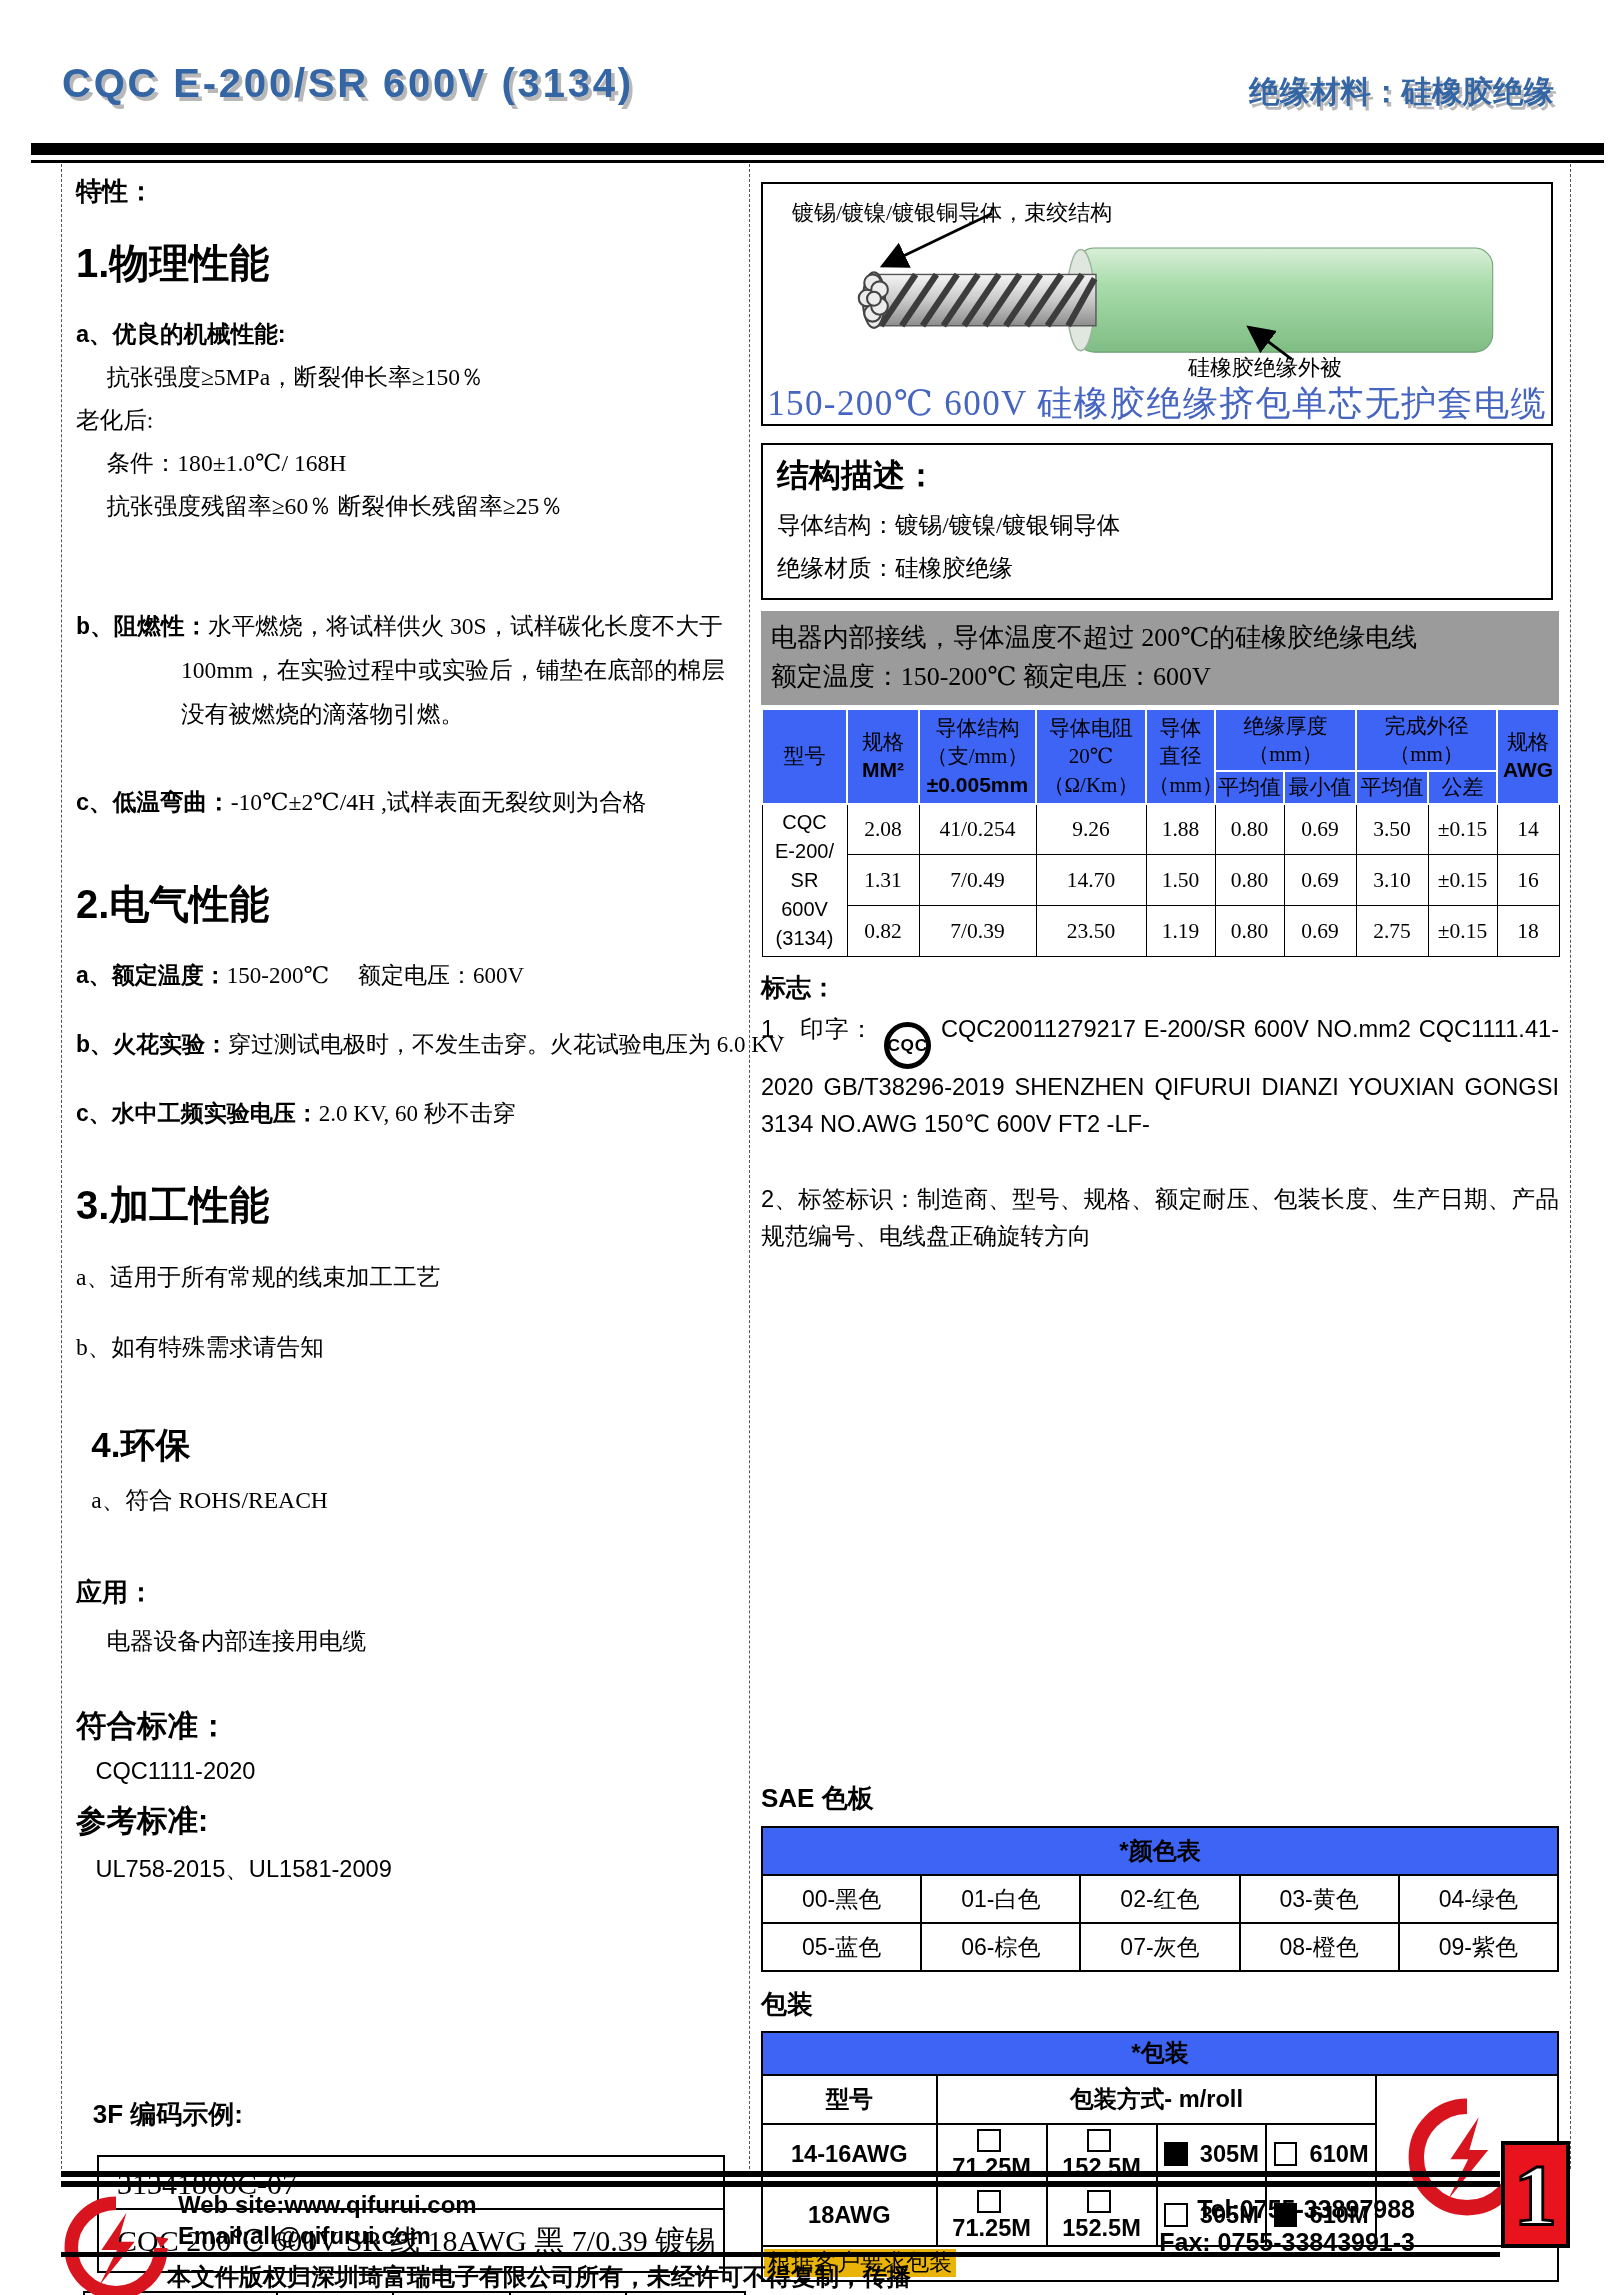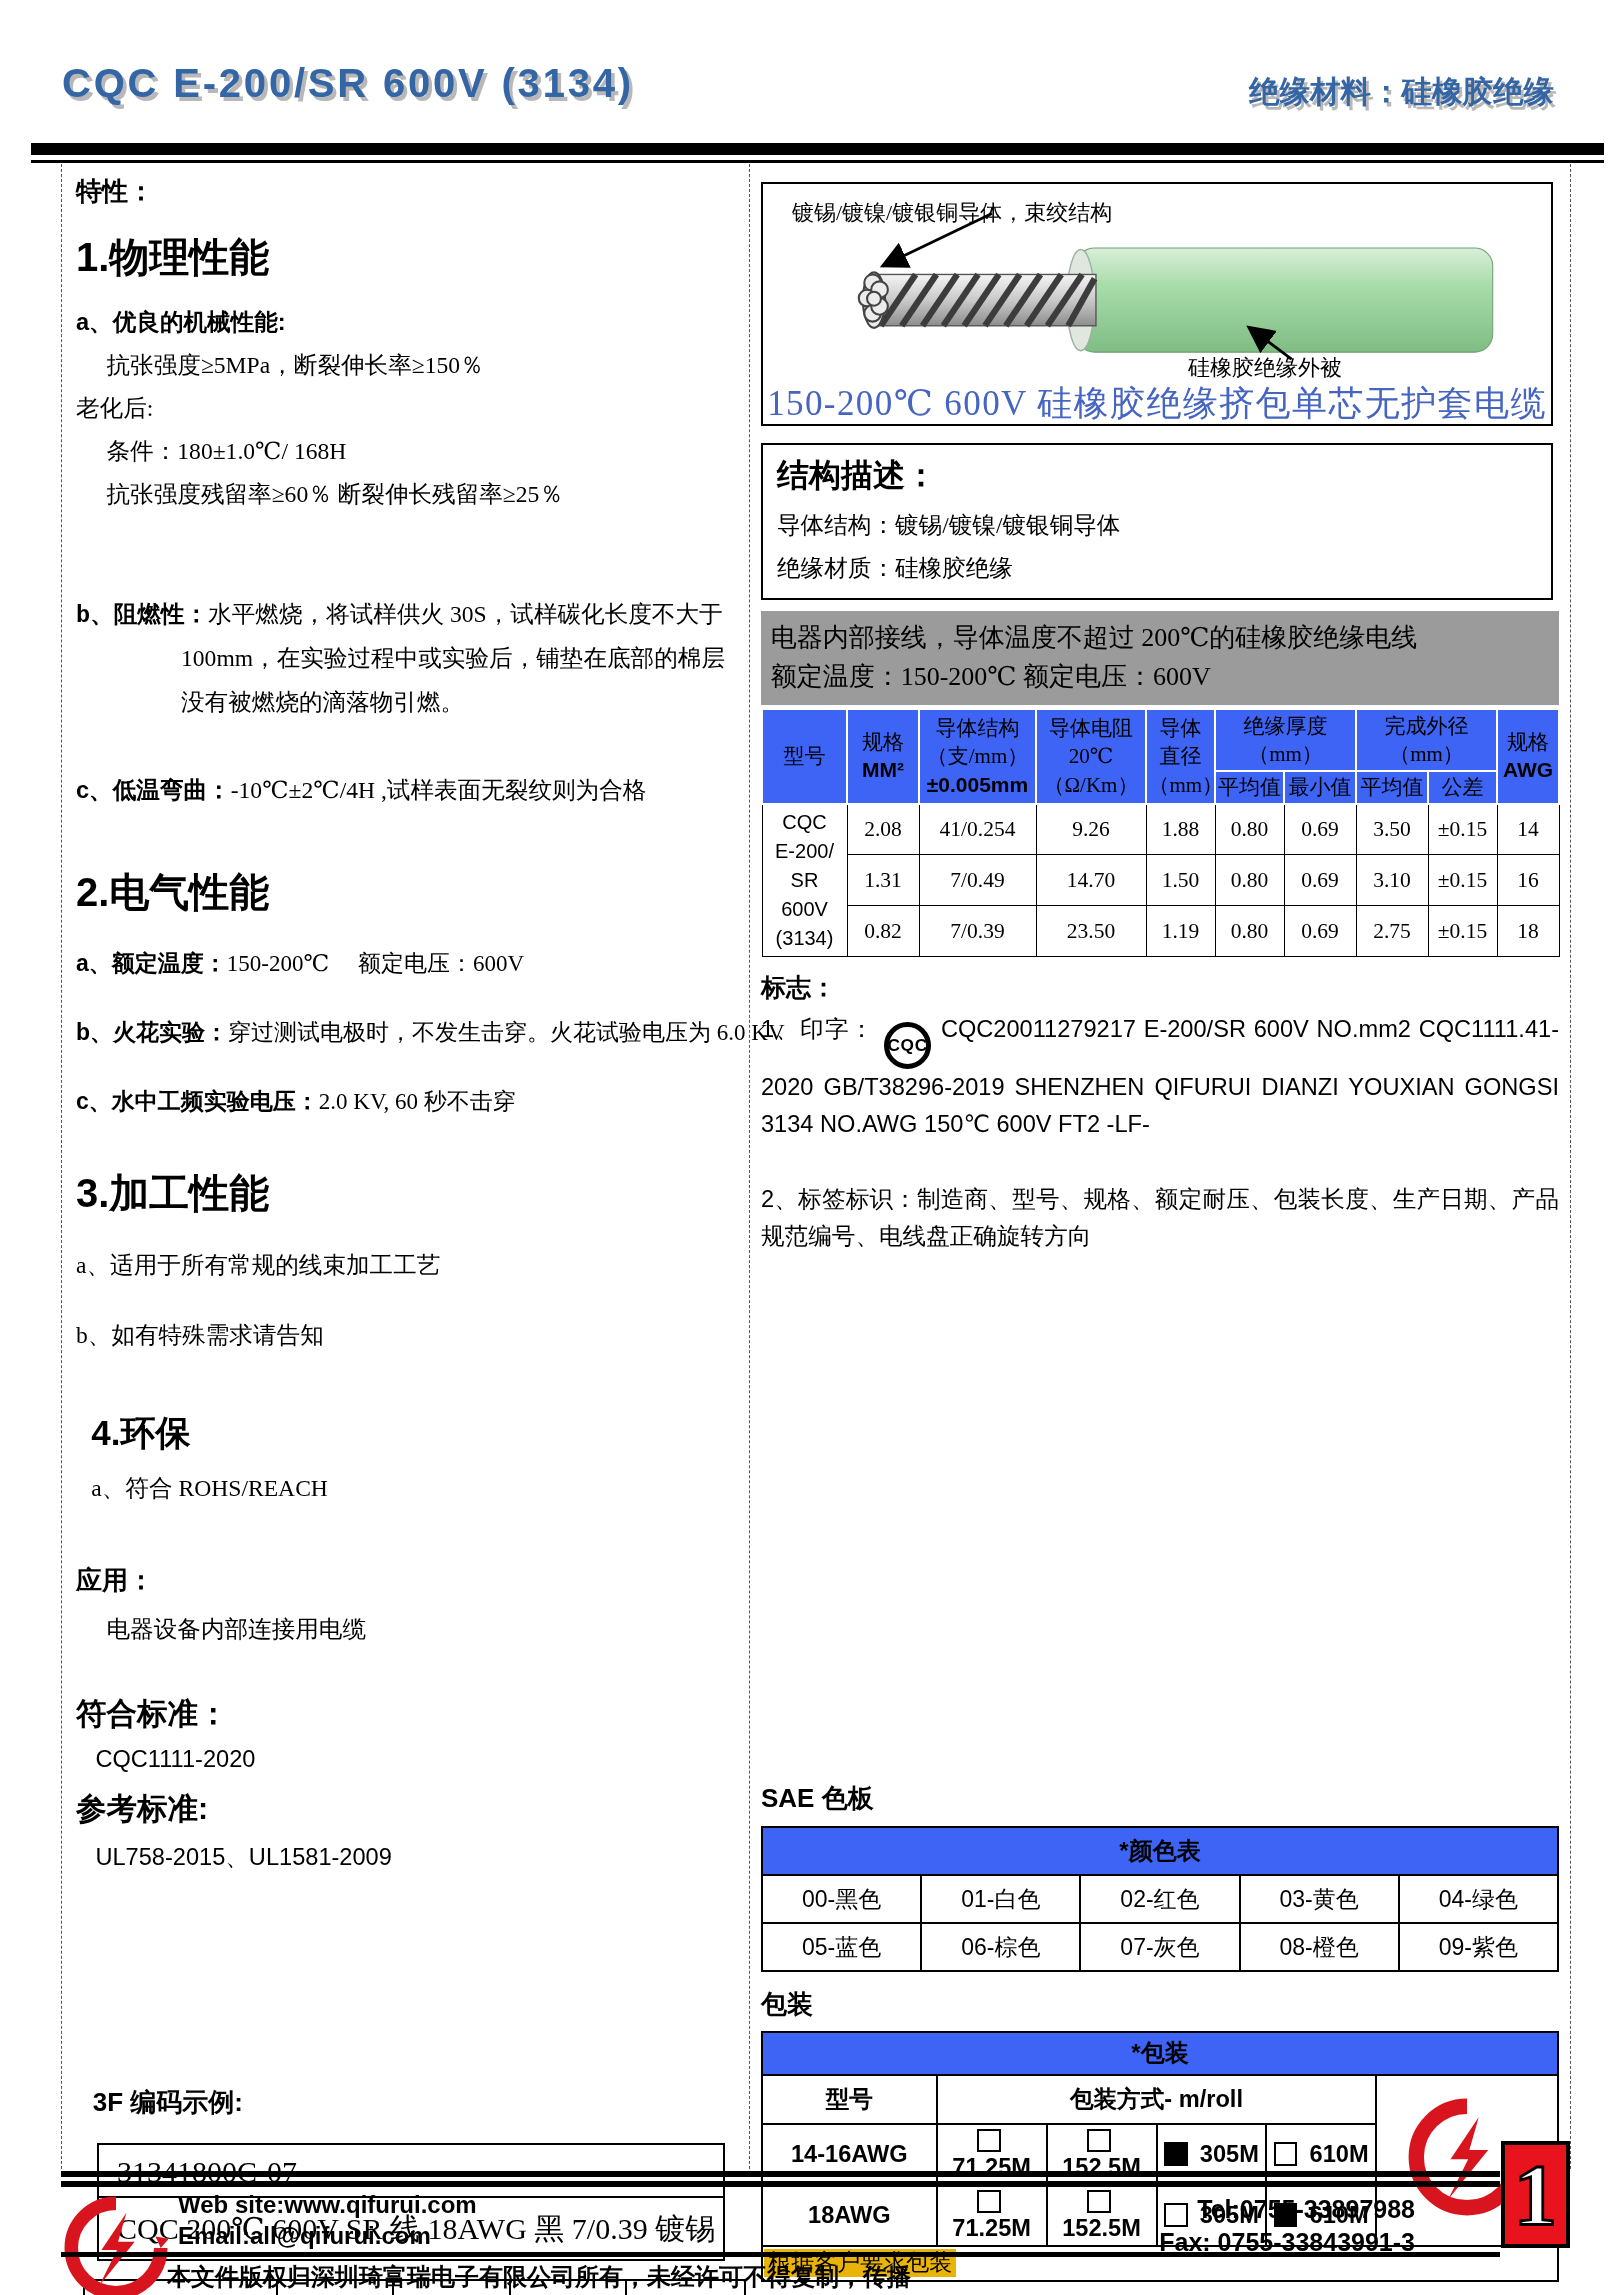--- a/index.html
+++ b/index.html
@@ -24,21 +24,21 @@
   .col-right{flex:1;padding:18px 0 0 11px;}
 
   
   .h-cap{font-size:26px;font-weight:bold;margin:0 0 0 0;}
   .h-big{font-size:40px;font-weight:bold;}
   .lbl{font-weight:bold;}
   .t34{font-size:23.6px;}
   .t32{font-size:23px;white-space:nowrap;}
   .ind{padding-left:30.5px;}
   .hang{padding-left:105px;text-indent:-105px;line-height:1.85;} .mt16{margin-top:11px;} .mt22{margin-top:15.3px;}
-  .mt30{margin-top:21px;} .mt40{margin-top:28px;} .mt55{margin-top:38px;}
+  .mt30{margin-top:27px;} .mt40{margin-top:28px;} .mt55{margin-top:38px;}
   .mt70{margin-top:49px;} .mt85{margin-top:59px;}
 
   
   .codebox{margin:23.6px 0 0 21px;width:628px;border:2.1px solid #000;}
   .codebox .r1{border-bottom:2.1px solid #000;padding:9.7px 0 7px 18px;font-size:30px;}
   .codebox .r2{padding:11px 0 9.7px 18px;font-size:30px;}
   table{border-collapse:collapse;}
   .codetab{margin:18px 0 0 7px;width:663px;font-size:23.6px;}
   .codetab td{border:2.1px solid #000;text-align:center;padding:7px 2.8px;}
   .codetab .hrow td{font-size:28px;height:54px;}

